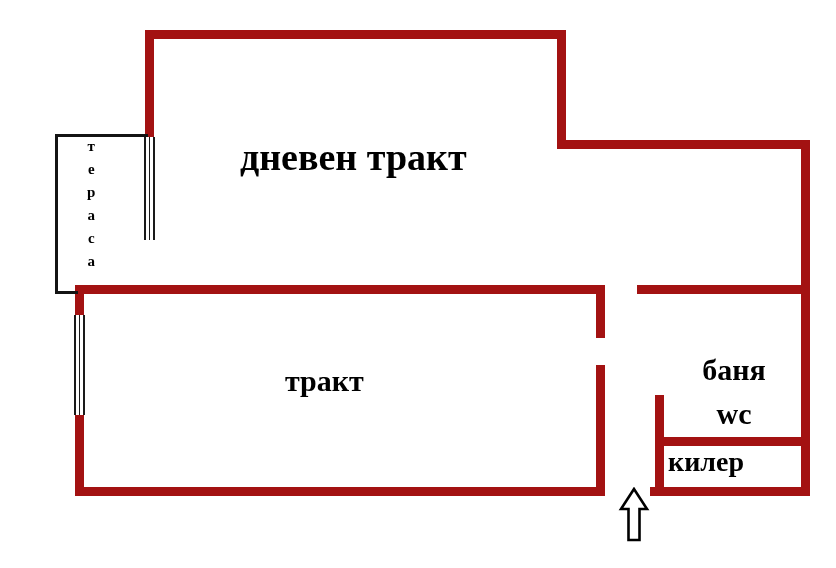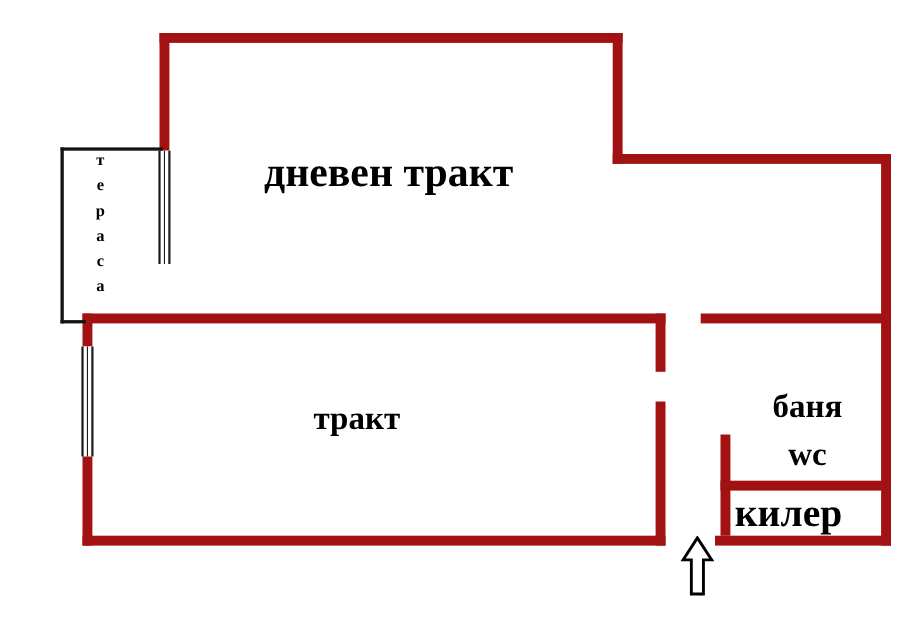--- a/index.html
+++ b/index.html
@@ -47,21 +47,21 @@
     line-height: 1.15;
   }
   .label-living  { left: 240px; top: 136px; font-size: 38px; }
   .label-bedroom { left: 285px; top: 364px; font-size: 30px; }
   .label-bath {
     left: 688px; top: 318px; font-size: 30px;
     width: 92px; text-align: center; line-height: 1.45;
     white-space: normal;
     margin-top: 30px;
   }
-  .label-closet  { left: 668px; top: 446px; font-size: 36px; }
+  .label-closet  { left: 668px; top: 446px; font-size: 28px; }
   .label-terrace {
     left: 82px; top: 138px; font-size: 15px;
     writing-mode: vertical-rl;
     text-orientation: upright;
     letter-spacing: 7px;
   }
   .entrance-arrow {
     position: absolute;
     left: 617px;
     top: 487px;

